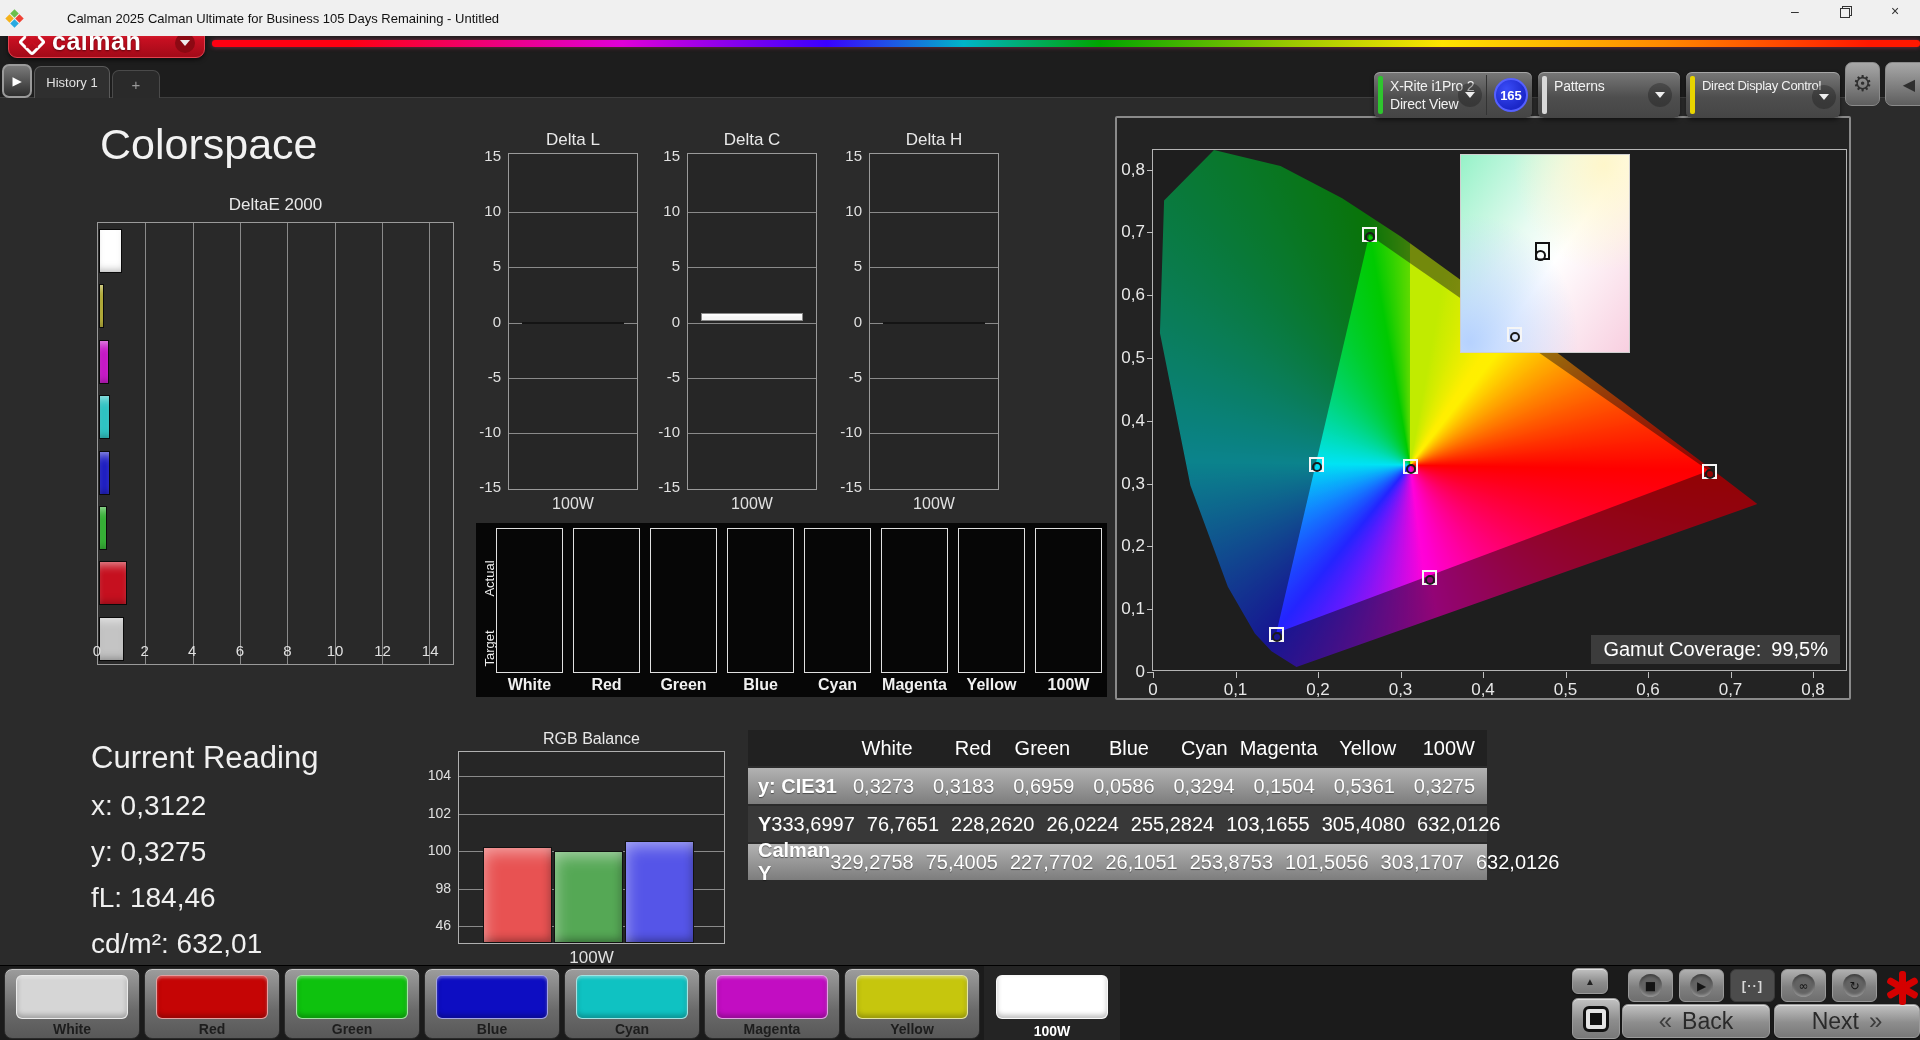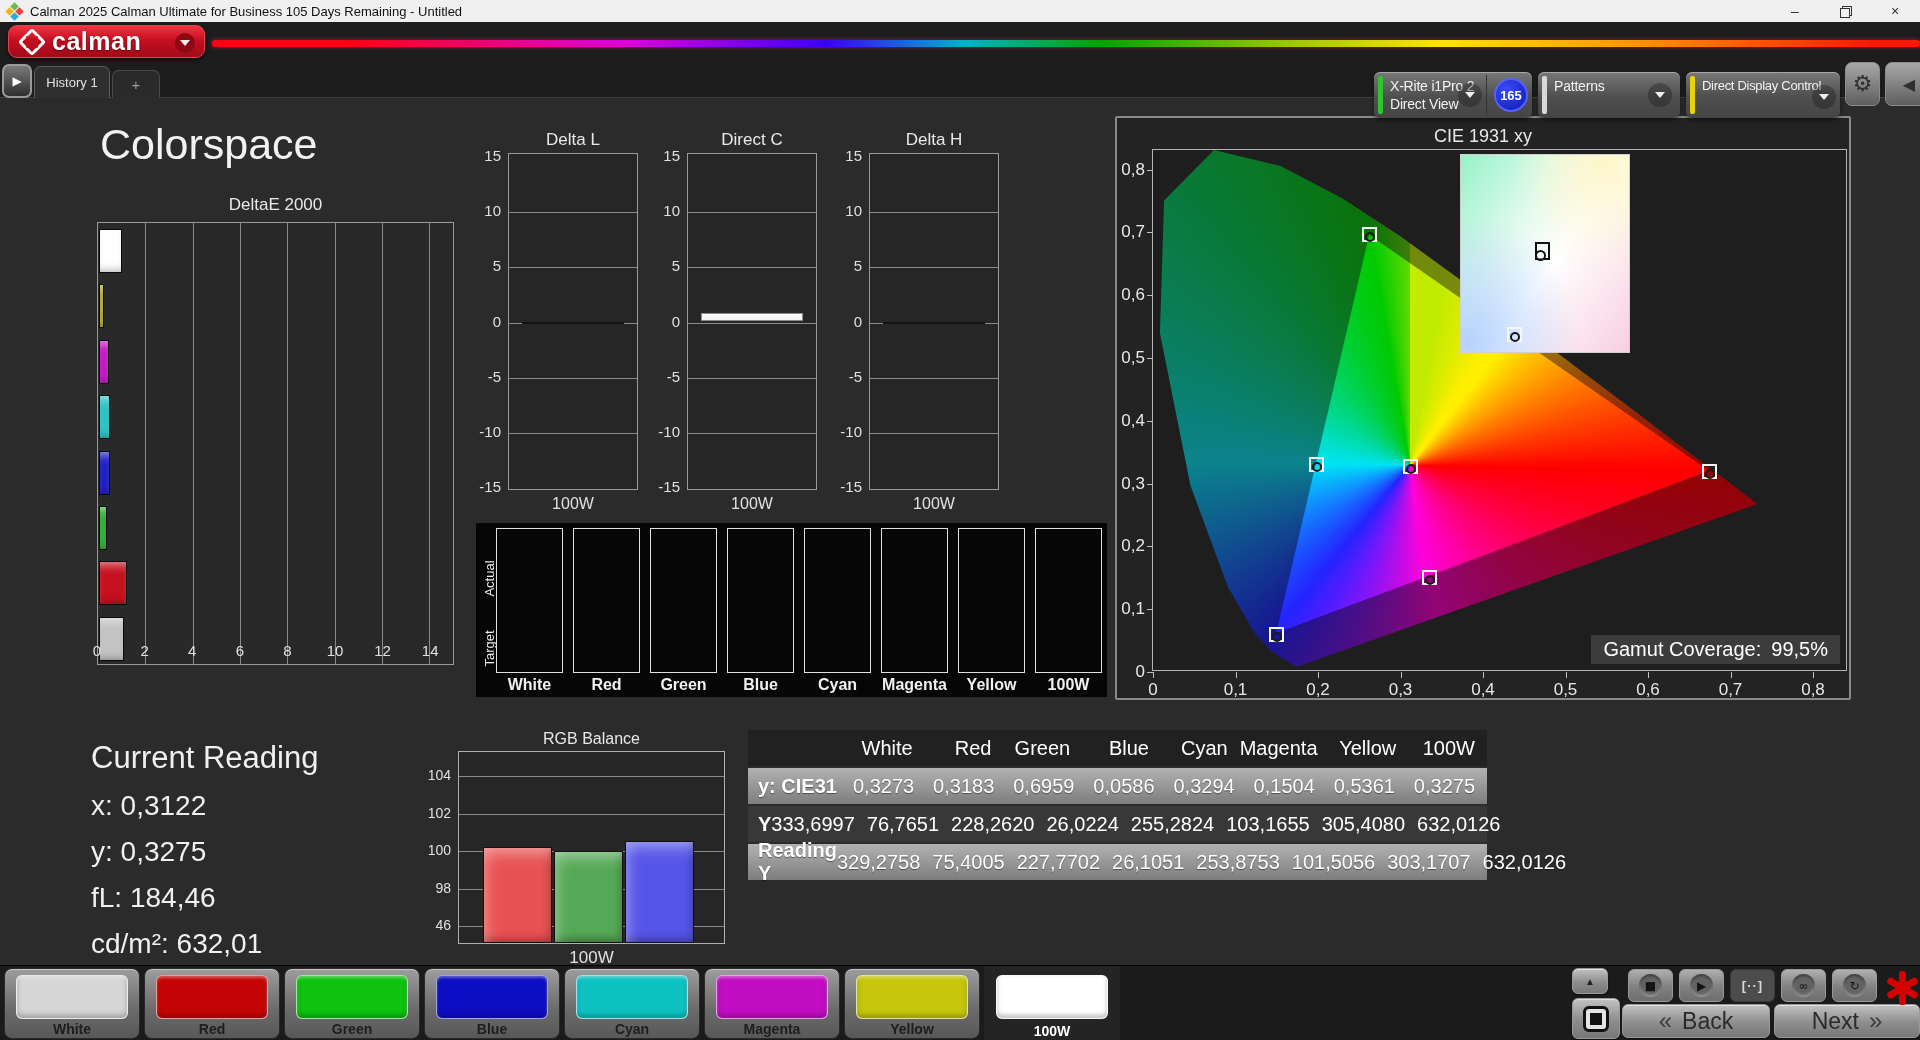--- a/index.html
+++ b/index.html
@@ -1,22 +1,22 @@
 <!DOCTYPE html>
 <html><head>
 <meta charset="utf-8">
 <style>
   * { margin:0; padding:0; box-sizing:border-box; }
   html,body { width:1920px; height:1040px; overflow:hidden; background:#2b2b2b;
     font-family:"Liberation Sans","DejaVu Sans",sans-serif; }
   body { position:relative; }
 
   
-  .titlebar { position:absolute; left:0; top:0; width:1920px; height:22px; background:#f0f0f0;
-    display:flex; align-items:center; z-index:50; }
+  .titlebar { position:absolute; left:0; top:0; width:1920px; height:36px; background:#f0f0f0;
+    display:flex; align-items:center; z-index:50;gap:37px; }
   .app-icon { position:relative; width:13px; height:13px; margin-left:8px; transform:rotate(45deg);
     display:grid; grid-template-columns:6px 6px; grid-template-rows:6px 6px; gap:1px; }
   .app-icon i { display:block; }
   .titlebar-text { margin-left:9px; font-size:13px; color:#111; }
   .wbtn { width:50px; height:22px; display:flex; align-items:center; justify-content:center;
     font-size:14px; color:#333; }
   .wbtns { position:absolute; right:0; top:0; display:flex; }
   .restore-glyph { position:relative; width:10px; height:10px; }
   .restore-glyph::before { content:""; position:absolute; left:2px; top:0; width:8px; height:8px; border:1px solid #333; background:#f0f0f0; }
   .restore-glyph::after { content:""; position:absolute; left:0; top:2px; width:8px; height:8px; border:1px solid #333; background:#f0f0f0; }
@@ -322,21 +322,21 @@
       <div class="aylab" style="top: 17px;">15</div>
       <div class="aylab" style="top: 72.2px;">10</div>
       <div class="aylab" style="top: 127.3px;">5</div>
       <div class="aylab" style="top: 182.5px;">0</div>
       <div class="aylab" style="top: 237.7px;">-5</div>
       <div class="aylab" style="top: 292.8px;">-10</div>
       <div class="aylab" style="top: 348px;">-15</div>
       <div class="dxlab">100W</div>
     </div>
     <div class="dchart" style="left: 179px;">
-      <div class="dtitle">Direct C</div>
+      <div class="dtitle">Delta C</div>
       <div class="dplot">
         <div class="hgrid" style="top: 58.2px;"></div>
         <div class="hgrid" style="top: 113.3px;"></div>
         <div class="hgrid" style="top: 168.5px;"></div>
         <div class="hgrid" style="top: 223.7px;"></div>
         <div class="hgrid" style="top: 278.8px;"></div>
         <div class="dcbar" style="bottom: 168.5px; height: 7.7px;"></div>
       </div>
       <div class="aylab" style="top: 17px;">15</div>
       <div class="aylab" style="top: 72.2px;">10</div>
@@ -425,21 +425,20 @@
         <div class="sswatch">
           <div style="background: rgb(255, 255, 255);"></div>
           <div style="background: rgb(253, 253, 253);"></div>
         </div>
         <div class="slab">100W</div>
       </div>
     </div>
 </div>
 
 <div id="cie-panel">
-  <div class="chart-title">CIE 1931 xy</div>
   <div id="cie-plot">
     <div class="cie-horseshoe"></div>
     <div class="cie-triangle"></div>
     <div id="gamut-box">
       <span>Gamut Coverage:</span>
       <span>99,5%</span>
     </div>
   <div class="cietickx" style="left: 0px;"></div>
       <div class="cielabx" style="left: -20px;">0</div>
       <div class="cietickx" style="left: 82.5px;"></div>
@@ -545,21 +544,21 @@
       <div class="tcell">333,6997</div>
       <div class="tcell">76,7651</div>
       <div class="tcell">228,2620</div>
       <div class="tcell">26,0224</div>
       <div class="tcell">255,2824</div>
       <div class="tcell">103,1655</div>
       <div class="tcell">305,4080</div>
       <div class="tcell">632,0126</div>
     </div>
     <div class="trow hl">
-      <div class="tlabel">Reading Y</div>
+      <div class="tlabel">Calman Y</div>
       <div class="tcell">329,2758</div>
       <div class="tcell">75,4005</div>
       <div class="tcell">227,7702</div>
       <div class="tcell">26,1051</div>
       <div class="tcell">253,8753</div>
       <div class="tcell">101,5056</div>
       <div class="tcell">303,1707</div>
       <div class="tcell">632,0126</div>
     </div>
   </div>

